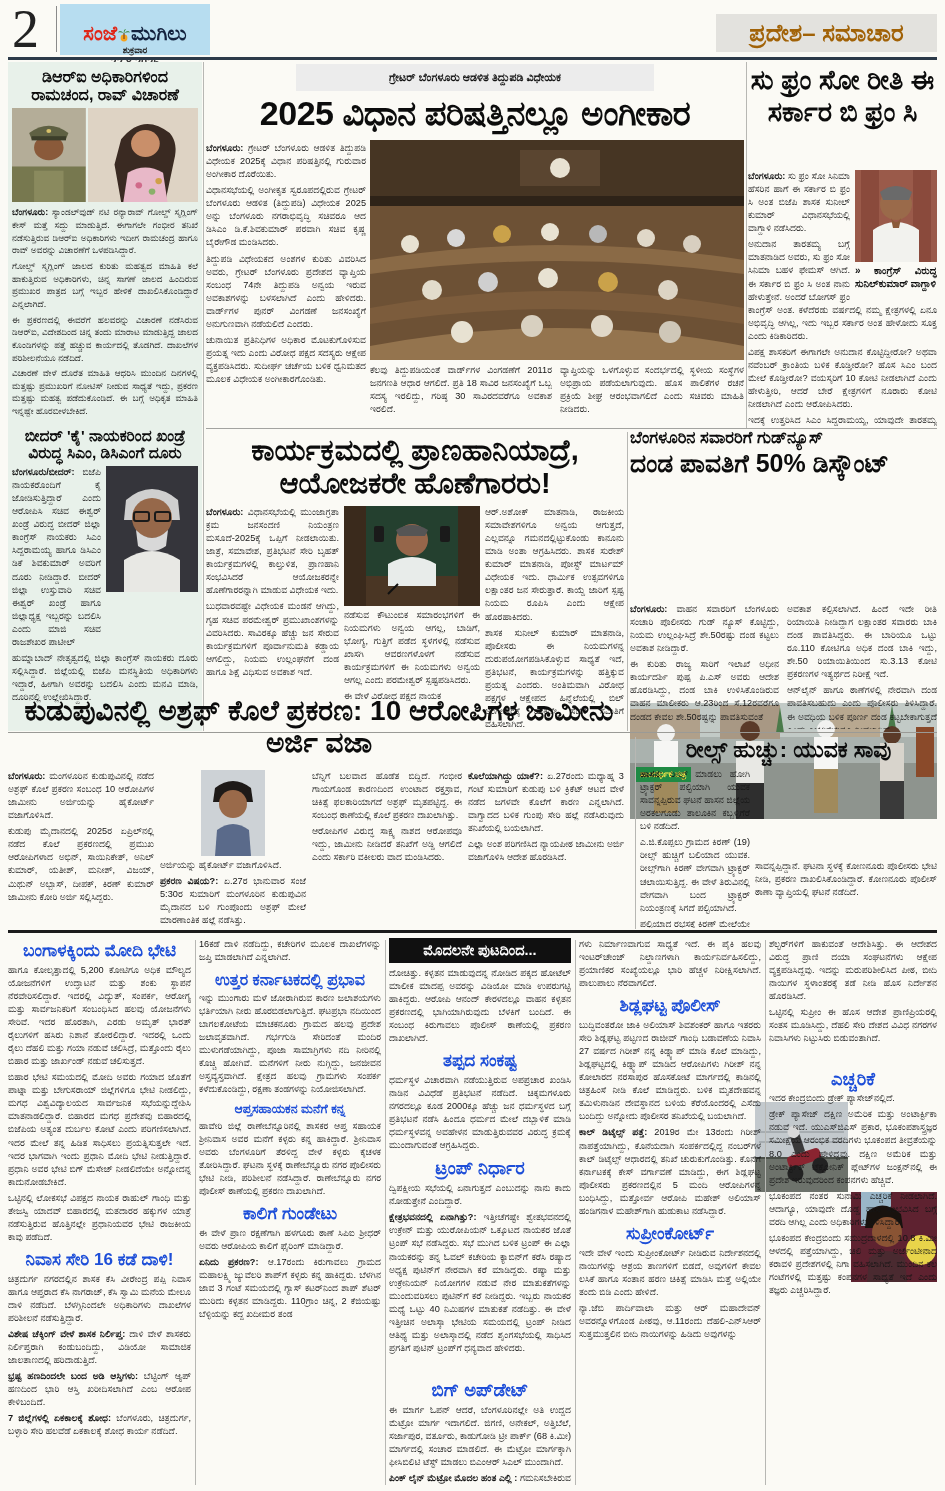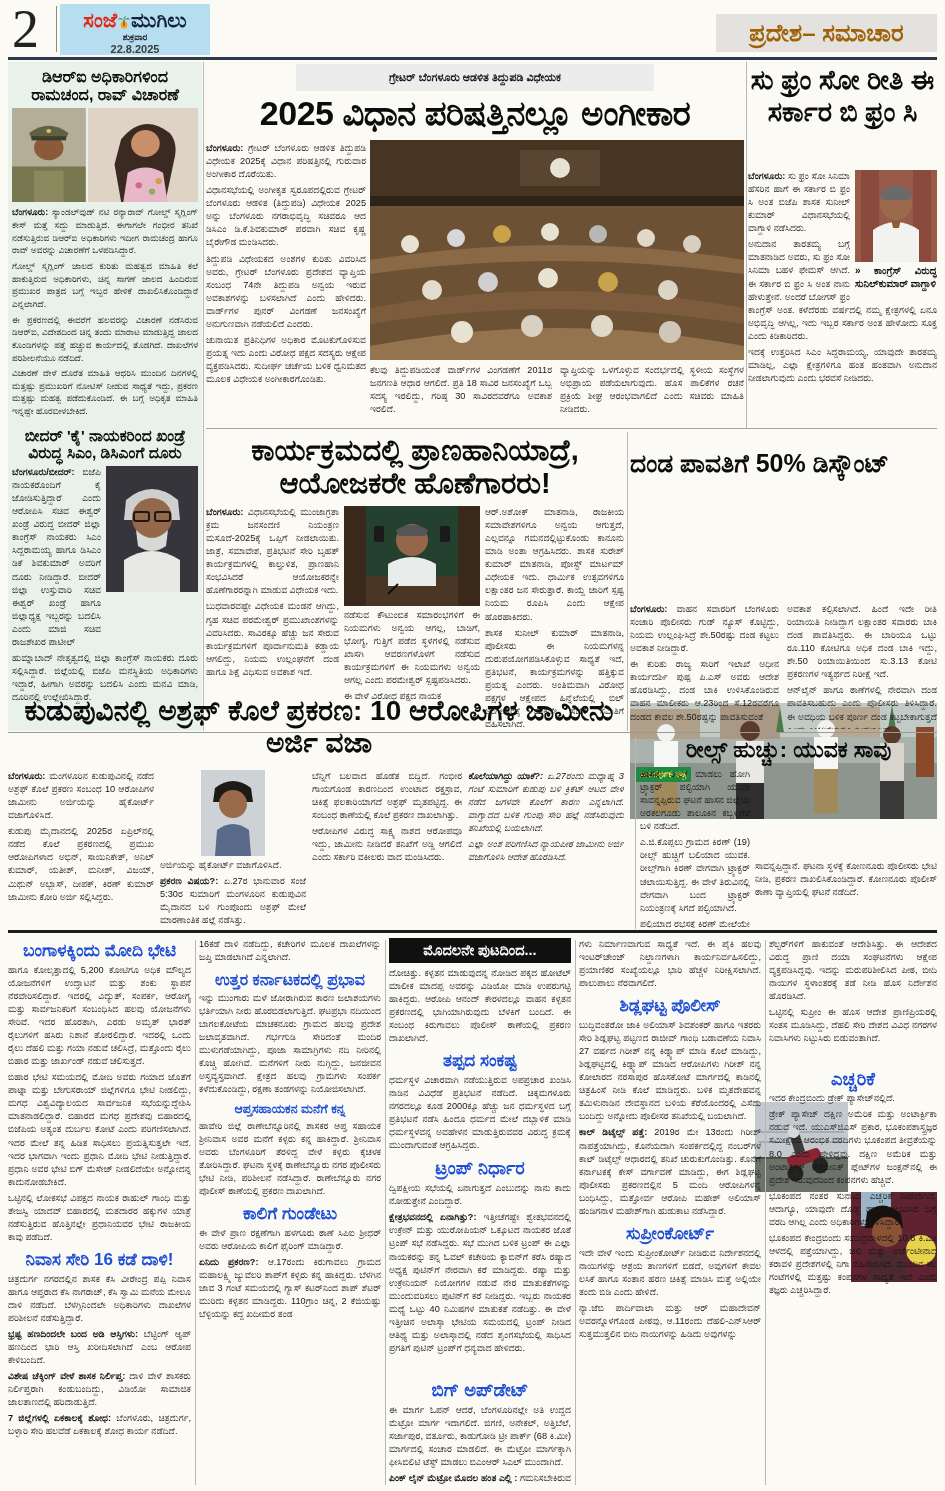--- a/index.html
+++ b/index.html
@@ -25,21 +25,21 @@
 </style>
 </head>
 <body>
 
 <div class="page">
 
   <div class="abs" style="left:12px;top:-2px;width:42px;font-family:'Liberation Serif',serif;font-size:54px;color:#222;">2</div>
   <div class="abs" style="left:56px;top:6px;width:1px;height:46px;background:#8a8a8a;"></div>
 
   <div class="abs" style="left:60px;top:4px;width:150px;height:51px;background:#b7ddf0;text-align:center;">
-    <div style="padding-top:6px;font-size:20px;font-weight:bold;line-height:1;">
+    <div style="padding-top:19px;font-size:20px;font-weight:bold;line-height:1;">
       <span style="color:#e02718;">ಸಂಜೆ</span><span style="display:inline-block;width:14px;height:14px;vertical-align:-2px;"><svg viewBox="0 0 14 14">
             <circle cx="7" cy="10" r="3.4" fill="#f6a21c"></circle>
             <rect x="6.4" y="5" width="1.2" height="6" fill="#7a4a22"></rect>
             <path d="M7 5 C4 2.6 2 3.2 1 4.6 C3.6 4 5.4 4.6 7 5 Z" fill="#2f7d32"></path>
             <path d="M7 5 C10 2.6 12 3.2 13 4.6 C10.4 4 8.6 4.6 7 5 Z" fill="#2f7d32"></path>
             <path d="M7 5 C6.2 2.4 7.8 1.2 9 1 C8 2.2 7.6 3.6 7 5 Z" fill="#388e3c"></path>
           </svg></span><span style="color:#13223e;">ಮುಗಿಲು</span>
     </div>
     <div style="font-size:8.5px;font-weight:bold;color:#222;margin-top:2px;">ಶುಕ್ರವಾರ</div>
     <div style="font-size:11px;font-weight:bold;color:#3c3c3c;">22.8.2025</div>
@@ -164,20 +164,21 @@
           </svg>
       </div>
       <div class="capt" style="margin-top:2px;">
         <span>»</span>
         <span>ಕಾಂಗ್ರೆಸ್ ವಿರುದ್ಧ ಸುನಿಲ್‌ಕುಮಾರ್ ವಾಗ್ದಾಳಿ</span>
       </div>
     </div>
     <div>
         <p><b>ಬೆಂಗಳೂರು: </b>ಸು ಫ್ರಂ ಸೋ ಸಿನಿಮಾ ಹೆಸರಿನ ಹಾಗೆ ಈ ಸರ್ಕಾರ ಬಿ ಫ್ರಂ ಸಿ ಅಂತ ಬಿಜೆಪಿ ಶಾಸಕ ಸುನೀಲ್ ಕುಮಾರ್ ವಿಧಾನಸಭೆಯಲ್ಲಿ ವಾಗ್ದಾಳಿ ನಡೆಸಿದರು.</p>
         <p>ಅನುದಾನ ತಾರತಮ್ಯ ಬಗ್ಗೆ ಮಾತನಾಡಿದ ಅವರು, ಸು ಫ್ರಂ ಸೋ ಸಿನಿಮಾ ಬಹಳ ಫೇಮಸ್ ಆಗಿದೆ. ಈ ಸರ್ಕಾರ ಬಿ ಫ್ರಂ ಸಿ ಅಂತ ನಾನು ಹೇಳುತ್ತೇನೆ. ಅಂದರೆ ಬೋಗಸ್ ಫ್ರಂ ಕಾಂಗ್ರೆಸ್ ಅಂತ. ಕಳೆದೆರಡು ವರ್ಷದಲ್ಲಿ ನಮ್ಮ ಕ್ಷೇತ್ರಗಳಲ್ಲಿ ಏನೂ ಅಭಿವೃದ್ಧಿ ಆಗಿಲ್ಲ, ಇದು ಇಬ್ಬರ ಸರ್ಕಾರ ಅಂತ ಹೇಳೋದು ಸೂಕ್ತ ಎಂದು ಕಿಡಿಕಾರಿದರು.</p>
+        <p>ವಿಪಕ್ಷ ಶಾಸಕರಿಗೆ ಈಗಾಗಲೇ ಅನುದಾನ ಕೊಟ್ಟಿದ್ದೀರೋ? ಅಥವಾ ನವೆಂಬರ್ ಕ್ರಾಂತಿಯ ಬಳಿಕ ಕೊಡ್ತೀರೋ? ಹೊಸ ಸಿಎಂ ಬಂದ ಮೇಲೆ ಕೊಡ್ತೀರೋ? ವಯಸ್ಕರಿಗೆ 10 ಕೋಟಿ ನೀಡಲಾಗಿದೆ ಎಂದು ಹೇಳುತ್ತೀರಿ, ಆದರೆ ಬೇರೆ ಕ್ಷೇತ್ರಗಳಿಗೆ ನೂರಾರು ಕೋಟಿ ನೀಡಲಾಗಿದೆ ಎಂದು ಆರೋಪಿಸಿದರು.</p>
         <p>ಇದಕ್ಕೆ ಉತ್ತರಿಸಿದ ಸಿಎಂ ಸಿದ್ದರಾಮಯ್ಯ, ಯಾವುದೇ ತಾರತಮ್ಯ ಮಾಡಿಲ್ಲ, ಎಲ್ಲಾ ಕ್ಷೇತ್ರಗಳಿಗೂ ಹಂತ ಹಂತವಾಗಿ ಅನುದಾನ ನೀಡಲಾಗುವುದು ಎಂದು ಭರವಸೆ ನೀಡಿದರು.</p>
       </div>
   </div>
 
   <div class="abs" style="left:206px;top:428px;width:731px;height:1px;background:#a3a3a0;"></div>
   <div class="vr" style="left:203px;top:62px;height:669px;"></div>
   <div class="vr" style="left:746px;top:62px;height:366px;"></div>
 
   <h1 class="hd abs" style="left:206px;top:434px;width:418px;font-size:29px;">ಕಾರ್ಯಕ್ರಮದಲ್ಲಿ ಪ್ರಾಣಹಾನಿಯಾದ್ರೆ, ಆಯೋಜಕರೇ ಹೊಣೆಗಾರರು!</h1>
   <div class="abs jt" style="left:206px;top:506px;width:133px;height:222px;">
@@ -202,20 +203,21 @@
     <div class="jt">
         <p>ನಡೆಸುವ ಕೌಟುಂಬಿಕ ಸಮಾರಂಭಗಳಿಗೆ ಈ ನಿಯಮಗಳು ಅನ್ವಯ ಆಗಲ್ಲ, ಬಾಡಿಗೆ, ಭೋಗ್ಯ, ಗುತ್ತಿಗೆ ಪಡೆದ ಸ್ಥಳಗಳಲ್ಲಿ ನಡೆಸುವ ಖಾಸಗಿ ಆವರಣಗಳೊಳಗೆ ನಡೆಸುವ ಕಾರ್ಯಕ್ರಮಗಳಿಗೆ ಈ ನಿಯಮಗಳು ಅನ್ವಯ ಆಗಲ್ಲ ಎಂದು ಪರಮೇಶ್ವರ್ ಸ್ಪಷ್ಟಪಡಿಸಿದರು.</p>
         <p>ಈ ವೇಳೆ ವಿರೋಧ ಪಕ್ಷದ ನಾಯಕ</p>
       </div>
   </div>
   <div class="abs jt" style="left:485px;top:506px;width:139px;height:222px;">
       <p>ಆರ್.ಅಶೋಕ್ ಮಾತನಾಡಿ, ರಾಜಕೀಯ ಸಮಾವೇಶಗಳಿಗೂ ಅನ್ವಯ ಆಗುತ್ತದೆ, ಎಲ್ಲವನ್ನೂ ಗಮನದಲ್ಲಿಟ್ಟುಕೊಂಡು ಕಾನೂನು ಮಾಡಿ ಅಂತಾ ಆಗ್ರಹಿಸಿದರು. ಶಾಸಕ ಸುರೇಶ್ ಕುಮಾರ್ ಮಾತನಾಡಿ, ಪೋಸ್ಟ್ ಮಾರ್ಟಮ್ ವಿಧೇಯಕ ಇದು. ಧಾರ್ಮಿಕ ಉತ್ಸವಗಳಿಗೂ ಲಕ್ಷಾಂತರ ಜನ ಸೇರುತ್ತಾರೆ. ಕಾಯ್ದೆ ಜಾರಿಗೆ ಸ್ಪಷ್ಟ ನಿಯಮ ರೂಪಿಸಿ ಎಂದು ಆಕ್ಷೇಪ ಹೊರಹಾಕಿದರು.</p>
       <p>ಶಾಸಕ ಸುನೀಲ್ ಕುಮಾರ್ ಮಾತನಾಡಿ, ಪೊಲೀಸರು ಈ ನಿಯಮಗಳನ್ನ ದುರುಪಯೋಗಪಡಿಸಿಕೊಳ್ಳುವ ಸಾಧ್ಯತೆ ಇದೆ, ಪ್ರತಿಭಟನೆ, ಕಾರ್ಯಕ್ರಮಗಳನ್ನು ಹತ್ತಿಕ್ಕುವ ಪ್ರಯತ್ನ ಎಂದರು. ಅಂತಿಮವಾಗಿ ವಿರೋಧ ಪಕ್ಷಗಳ ಆಕ್ಷೇಪದ ಹಿನ್ನೆಲೆಯಲ್ಲಿ ಬಿಲ್ ಅಂಗೀಕಾರಕ್ಕೆ ಹಾಕದೇ ಸದನ ಸಮಿತಿಗೆ ವಹಿಸಲಾಗಿದೆ.</p>
     </div>
 
+  <div class="abs" style="left:630px;top:428px;width:307px;font-size:16.5px;font-weight:bold;color:#0c0c0c;">ಬೆಂಗಳೂರಿನ ಸವಾರರಿಗೆ ಗುಡ್‌ನ್ಯೂಸ್</div>
   <h1 class="hd abs" style="left:630px;top:449px;width:307px;font-size:25px;text-align:left;">ದಂಡ ಪಾವತಿಗೆ 50% ಡಿಸ್ಕೌಂಟ್</h1>
   <div class="abs ph" style="left:630px;top:483px;width:307px;height:116px;">
     <svg viewBox="0 0 307 116" preserveAspectRatio="none">
       <rect width="307" height="116" fill="#aab2ae"></rect>
       <rect width="307" height="34" fill="#c2cac6"></rect>
       <rect x="0" y="6" width="70" height="30" fill="#b0a08a"></rect>
         <rect x="90" y="2" width="60" height="34" fill="#a89884"></rect>
         <rect x="200" y="4" width="50" height="30" fill="#b8a890"></rect>
       <path d="M150 4 l4 26 h-8 z" fill="#4a7a4a"></path>
         <path d="M262 2 l5 30 h-10 z" fill="#4a7a4a"></path>
@@ -272,21 +274,21 @@
     </div>
     <div class="jt">
         <p>ಅರ್ಜಿಯನ್ನು ಹೈಕೋರ್ಟ್ ವಜಾಗೊಳಿಸಿದೆ.</p>
         <p><b>ಪ್ರಕರಣ ವಿಷಯ?: </b>ಏ.27ರ ಭಾನುವಾರ ಸಂಜೆ 5:30ರ ಸುಮಾರಿಗೆ ಮಂಗಳೂರಿನ ಕುಡುಪುವಿನ ಮೈದಾನದ ಬಳಿ ಗುಂಪೊಂದು ಅಶ್ರಫ್ ಮೇಲೆ ಮಾರಣಾಂತಿಕ ಹಲ್ಲೆ ನಡೆಸಿತ್ತು.</p>
       </div>
   </div>
   <div class="abs jt" style="left:312px;top:770px;width:150px;height:158px;">
       <p>ಬೆನ್ನಿಗೆ ಬಲವಾದ ಹೊಡೆತ ಬಿದ್ದಿದೆ. ಗಂಭೀರ ಗಾಯಗೊಂಡ ಕಾರಣದಿಂದ ಉಂಟಾದ ರಕ್ತಸ್ರಾವ, ಚಿಕಿತ್ಸೆ ಫಲಕಾರಿಯಾಗದೆ ಅಶ್ರಫ್ ಮೃತಪಟ್ಟಿದ್ದ. ಈ ಸಂಬಂಧ ಠಾಣೆಯಲ್ಲಿ ಕೊಲೆ ಪ್ರಕರಣ ದಾಖಲಾಗಿತ್ತು.</p>
       <p>ಆರೋಪಿಗಳ ವಿರುದ್ಧ ಸಾಕ್ಷ್ಯ ನಾಶದ ಆರೋಪವೂ ಇದ್ದು, ಜಾಮೀನು ನೀಡಿದರೆ ತನಿಖೆಗೆ ಅಡ್ಡಿ ಆಗಲಿದೆ ಎಂದು ಸರ್ಕಾರಿ ವಕೀಲರು ವಾದ ಮಂಡಿಸಿದರು.</p>
     </div>
-  <div class="abs jt" style="left:468px;top:770px;width:156px;height:158px;font-style:italic;">
+  <div class="abs jt" style="left:468px;top:770px;width:156px;height:158px;">
       <p><b>ಕೊಲೆಯಾಗಿದ್ದು ಯಾಕೆ?: </b>ಏ.27ರಂದು ಮಧ್ಯಾಹ್ನ 3 ಗಂಟೆ ಸುಮಾರಿಗೆ ಕುಡುಪು ಬಳಿ ಕ್ರಿಕೆಟ್ ಆಟದ ವೇಳೆ ನಡೆದ ಜಗಳವೇ ಕೊಲೆಗೆ ಕಾರಣ ಎನ್ನಲಾಗಿದೆ. ವಾಗ್ವಾದದ ಬಳಿಕ ಗುಂಪು ಸೇರಿ ಹಲ್ಲೆ ನಡೆಸಿರುವುದು ತನಿಖೆಯಲ್ಲಿ ಬಯಲಾಗಿದೆ.</p>
       <p>ಎಲ್ಲಾ ಅಂಶ ಪರಿಗಣಿಸಿದ ನ್ಯಾಯಪೀಠ ಜಾಮೀನು ಅರ್ಜಿ ವಜಾಗೊಳಿಸಿ ಆದೇಶ ಹೊರಡಿಸಿದೆ.</p>
     </div>
 
   <h1 class="hd abs" style="left:640px;top:737px;width:297px;font-size:22px;font-weight:600;">ರೀಲ್ಸ್ ಹುಚ್ಚು: ಯುವಕ ಸಾವು</h1>
   <div class="abs jt" style="left:640px;top:768px;width:110px;height:160px;">
       <p><b>ಹಾಸನ: </b>ರೀಲ್ಸ್ ಮಾಡಲು ಹೋಗಿ ಟ್ರ್ಯಾಕ್ಟರ್ ಪಲ್ಟಿಯಾಗಿ ಯುವಕ ಸಾವನ್ನಪ್ಪಿರುವ ಘಟನೆ ಹಾಸನ ಜಿಲ್ಲೆಯ ಅರಕಲಗೂಡು ತಾಲೂಕಿನ ಕಬ್ಬಳ್ಳಿಗೆರೆ ಬಳಿ ನಡೆದಿದೆ.</p>
       <p>ಎ.ಜಿ.ಕೊಪ್ಪಲು ಗ್ರಾಮದ ಕಿರಣ್ (19) ರೀಲ್ಸ್ ಹುಚ್ಚಿಗೆ ಬಲಿಯಾದ ಯುವಕ. ರೀಲ್ಸ್‌ಗಾಗಿ ಕಿರಣ್ ವೇಗವಾಗಿ ಟ್ರ್ಯಾಕ್ಟರ್ ಚಲಾಯಿಸುತ್ತಿದ್ದ. ಈ ವೇಳೆ ತಿರುವಿನಲ್ಲಿ ವೇಗವಾಗಿ ಬಂದ ಟ್ರ್ಯಾಕ್ಟರ್ ನಿಯಂತ್ರಣಕ್ಕೆ ಸಿಗದೆ ಪಲ್ಟಿಯಾಗಿದೆ.</p>
       <p>ಪಲ್ಟಿಯಾದ ರಭಸಕ್ಕೆ ಕಿರಣ್ ಮೇಲೆಯೇ ಟ್ರ್ಯಾಕ್ಟರ್ ಉರುಳಿದ ಪರಿಣಾಮ ಸ್ಥಳದಲ್ಲೇ</p>
     </div>
@@ -326,22 +328,22 @@
   <div class="abs" style="left:8px;top:938px;width:183px;height:549px;overflow:hidden;">
     <h2 class="subhead" style="font-size:17px;">ಬಂಗಾಳಕ್ಕಿಂದು ಮೋದಿ ಭೇಟಿ</h2>
     <div class="jt">
         <p>ಹಾಗೂ ಕೋಲ್ಕತ್ತಾದಲ್ಲಿ 5,200 ಕೋಟಿಗೂ ಅಧಿಕ ಮೌಲ್ಯದ ಯೋಜನೆಗಳಿಗೆ ಉದ್ಘಾಟನೆ ಮತ್ತು ಶಂಕು ಸ್ಥಾಪನೆ ನೆರವೇರಿಸಲಿದ್ದಾರೆ. ಇದರಲ್ಲಿ ವಿದ್ಯುತ್, ಸಂಪರ್ಕ, ಆರೋಗ್ಯ ಮತ್ತು ಸಾರ್ವಜನಿಕರಿಗೆ ಸಂಬಂಧಿಸಿದ ಹಲವು ಯೋಜನೆಗಳು ಸೇರಿವೆ. ಇದರ ಹೊರತಾಗಿ, ಎರಡು ಅಮೃತ್ ಭಾರತ್ ರೈಲುಗಳಿಗೆ ಹಸಿರು ನಿಶಾನೆ ತೋರಲಿದ್ದಾರೆ. ಇದರಲ್ಲಿ ಒಂದು ರೈಲು ದೆಹಲಿ ಮತ್ತು ಗಯಾ ನಡುವೆ ಚಲಿಸಿದ್ರೆ, ಮತ್ತೊಂದು ರೈಲು ಬಿಹಾರ ಮತ್ತು ಜಾರ್ಖಂಡ್ ನಡುವೆ ಚಲಿಸುತ್ತದೆ.</p>
         <p>ಬಿಹಾರ ಭೇಟಿ ಸಮಯದಲ್ಲಿ ಮೋದಿ ಅವರು ಗಯಾದ ಜೊತೆಗೆ ಪಾಟ್ನಾ ಮತ್ತು ಬೇಗುಸರಾಯ್ ಜಿಲ್ಲೆಗಳಿಗೂ ಭೇಟಿ ನೀಡಲಿದ್ದು, ಮಗಧ ವಿಶ್ವವಿದ್ಯಾಲಯದ ಸಾರ್ವಜನಿಕ ಸಭೆಯನ್ನುದ್ದೇಶಿಸಿ ಮಾತನಾಡಲಿದ್ದಾರೆ. ಬಿಹಾರದ ಮಗಧ ಪ್ರದೇಶವು ಬಿಹಾರದಲ್ಲಿ ಬಿಜೆಪಿಯ ಅತ್ಯಂತ ದುರ್ಬಲ ಕೋಟೆ ಎಂದು ಪರಿಗಣಿಸಲಾಗಿದೆ. ಇದರ ಮೇಲೆ ತನ್ನ ಹಿಡಿತ ಸಾಧಿಸಲು ಪ್ರಯತ್ನಿಸುತ್ತಲೇ ಇದೆ. ಇದರ ಭಾಗವಾಗಿ ಇಂದು ಪ್ರಧಾನಿ ಮೋದಿ ಭೇಟಿ ನೀಡುತ್ತಿದ್ದಾರೆ. ಪ್ರಧಾನಿ ಅವರ ಭೇಟಿ ಬಿಗ್ ಮೆಸೇಜ್ ನೀಡಲಿದೆಯೇ ಅನ್ನೋದನ್ನ ಕಾದುನೋಡಬೇಕಿದೆ.</p>
         <p>ಒಟ್ಟಿನಲ್ಲಿ ಲೋಕಸಭೆ ವಿಪಕ್ಷದ ನಾಯಕ ರಾಹುಲ್ ಗಾಂಧಿ ಮತ್ತು ತೇಜಸ್ವಿ ಯಾದವ್ ಬಿಹಾರದಲ್ಲಿ ಮತದಾರರ ಹಕ್ಕುಗಳ ಯಾತ್ರೆ ನಡೆಸುತ್ತಿರುವ ಹೊತ್ತಿನಲ್ಲೇ ಪ್ರಧಾನಿಯವರ ಭೇಟಿ ರಾಜಕೀಯ ಕಾವು ಪಡೆದಿದೆ.</p>
       </div>
     <h2 class="subhead" style="font-size:17px;">ನಿವಾಸ ಸೇರಿ 16 ಕಡೆ ದಾಳಿ!</h2>
     <div class="jt">
         <p>ಚಿತ್ರದುರ್ಗ ನಗರದಲ್ಲಿನ ಶಾಸಕ ಕೆಸಿ ವೀರೇಂದ್ರ ಪಪ್ಪಿ ನಿವಾಸ ಹಾಗೂ ಆಪ್ತರಾದ ಕೆಸಿ ನಾಗರಾಜ್, ಕೆಸಿ ಸ್ವಾಮಿ ಮನೆಯ ಮೇಲೂ ದಾಳಿ ನಡೆದಿದೆ. ಬೆಳಗ್ಗಿನಿಂದಲೇ ಅಧಿಕಾರಿಗಳು ದಾಖಲೆಗಳ ಪರಿಶೀಲನೆ ನಡೆಸುತ್ತಿದ್ದಾರೆ.</p>
+        <p><b>ವಿಶೇಷ ಚೆಕ್ಕಿಂಗ್ ವೇಳೆ ಶಾಸಕ ನಿರ್ಲಿಪ್ತ: </b>ದಾಳಿ ವೇಳೆ ಶಾಸಕರು ನಿರ್ಲಿಪ್ತರಾಗಿ ಕಂಡುಬಂದಿದ್ದು, ವಿಡಿಯೋ ಸಾಮಾಜಿಕ ಜಾಲತಾಣದಲ್ಲಿ ಹರಿದಾಡುತ್ತಿದೆ.</p>
         <p><b>ಭ್ರಷ್ಟ ಹಣದಿಂದಲೇ ಬಂದ ಅಡಿ ಆಸ್ತಿಗಳು: </b>ಬೆಟ್ಟಿಂಗ್ ಆ್ಯಪ್ ಹಣದಿಂದ ಭಾರಿ ಆಸ್ತಿ ಖರೀದಿಸಲಾಗಿದೆ ಎಂಬ ಆರೋಪ ಕೇಳಿಬಂದಿದೆ.</p>
-        <p><b>ವಿಶೇಷ ಚೆಕ್ಕಿಂಗ್ ವೇಳೆ ಶಾಸಕ ನಿರ್ಲಿಪ್ತ: </b>ದಾಳಿ ವೇಳೆ ಶಾಸಕರು ನಿರ್ಲಿಪ್ತರಾಗಿ ಕಂಡುಬಂದಿದ್ದು, ವಿಡಿಯೋ ಸಾಮಾಜಿಕ ಜಾಲತಾಣದಲ್ಲಿ ಹರಿದಾಡುತ್ತಿದೆ.</p>
         <p><b>7 ಜಿಲ್ಲೆಗಳಲ್ಲಿ ಏಕಕಾಲಕ್ಕೆ ಶೋಧ: </b>ಬೆಂಗಳೂರು, ಚಿತ್ರದುರ್ಗ, ಬಳ್ಳಾರಿ ಸೇರಿ ಹಲವೆಡೆ ಏಕಕಾಲಕ್ಕೆ ಶೋಧ ಕಾರ್ಯ ನಡೆದಿದೆ.</p>
       </div>
   </div>
 
   <div class="abs" style="left:199px;top:938px;width:182px;height:549px;overflow:hidden;">
     <div class="jt">
         <p>16ಕಡೆ ದಾಳಿ ನಡೆದಿದ್ದು, ಕಚೇರಿಗಳ ಮೂಲಕ ದಾಖಲೆಗಳನ್ನು ಜಪ್ತಿ ಮಾಡಲಾಗಿದೆ ಎನ್ನಲಾಗಿದೆ.</p>
       </div>
     <h2 class="subhead" style="font-size:16px;">ಉತ್ತರ ಕರ್ನಾಟಕದಲ್ಲಿ ಪ್ರಭಾವ</h2>
     <div class="jt">

